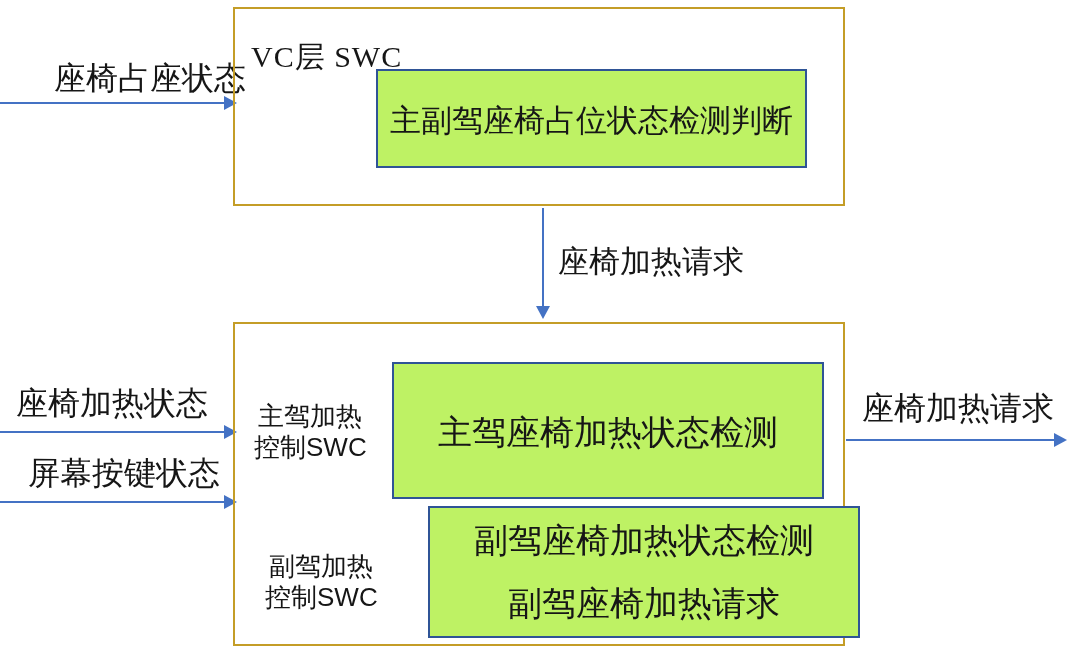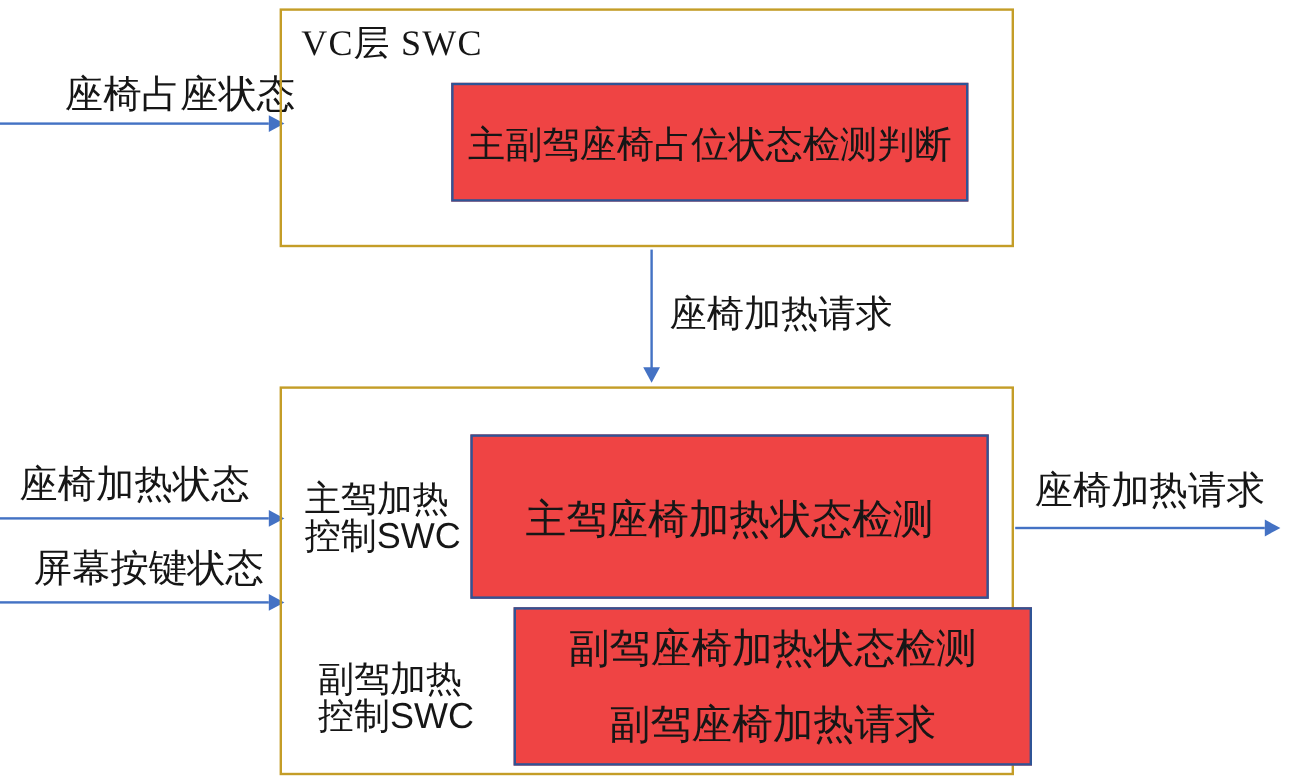--- a/index.html
+++ b/index.html
@@ -5,31 +5,32 @@
   html, body { margin: 0; padding: 0; background: #ffffff; }
   .canvas {
     position: relative; width: 1080px; height: 649px; background: #ffffff;
     font-family: "Liberation Sans", sans-serif; color: #161616; overflow: hidden;
   }
   .outer-box {
     position: absolute; border: 2px solid #c49d27; background: transparent;
     box-sizing: border-box;
   }
   .inner-box {
-    position: absolute; border: 2px solid #2f5496; background: #ef4444;
+    position: absolute; border: 2px solid #2f5496; background: #bef264;
     box-sizing: border-box; display: flex; flex-direction: column;
     align-items: center; justify-content: center; text-align: center;
   }
   .box-title {
     position: absolute; font-size: 30px; letter-spacing: 1px; white-space: nowrap;
     font-family: "Liberation Serif", serif;
+    margin-top: 21px;
   }
   .big-label { position: absolute; font-size: 31px; white-space: nowrap; }
   .small-label {
-    position: absolute; font-size: 30px; line-height: 31px;
+    position: absolute; font-size: 26px; line-height: 31px;
     text-align: center; white-space: nowrap;
   }
   .h-line { position: absolute; height: 2px; background: #4472c4; }
   .v-line { position: absolute; width: 2px; background: #4472c4; }
   .head-right {
     position: absolute; width: 0; height: 0;
     border-left: 13px solid #4472c4;
     border-top: 7px solid transparent; border-bottom: 7px solid transparent;
   }
   .head-down {

